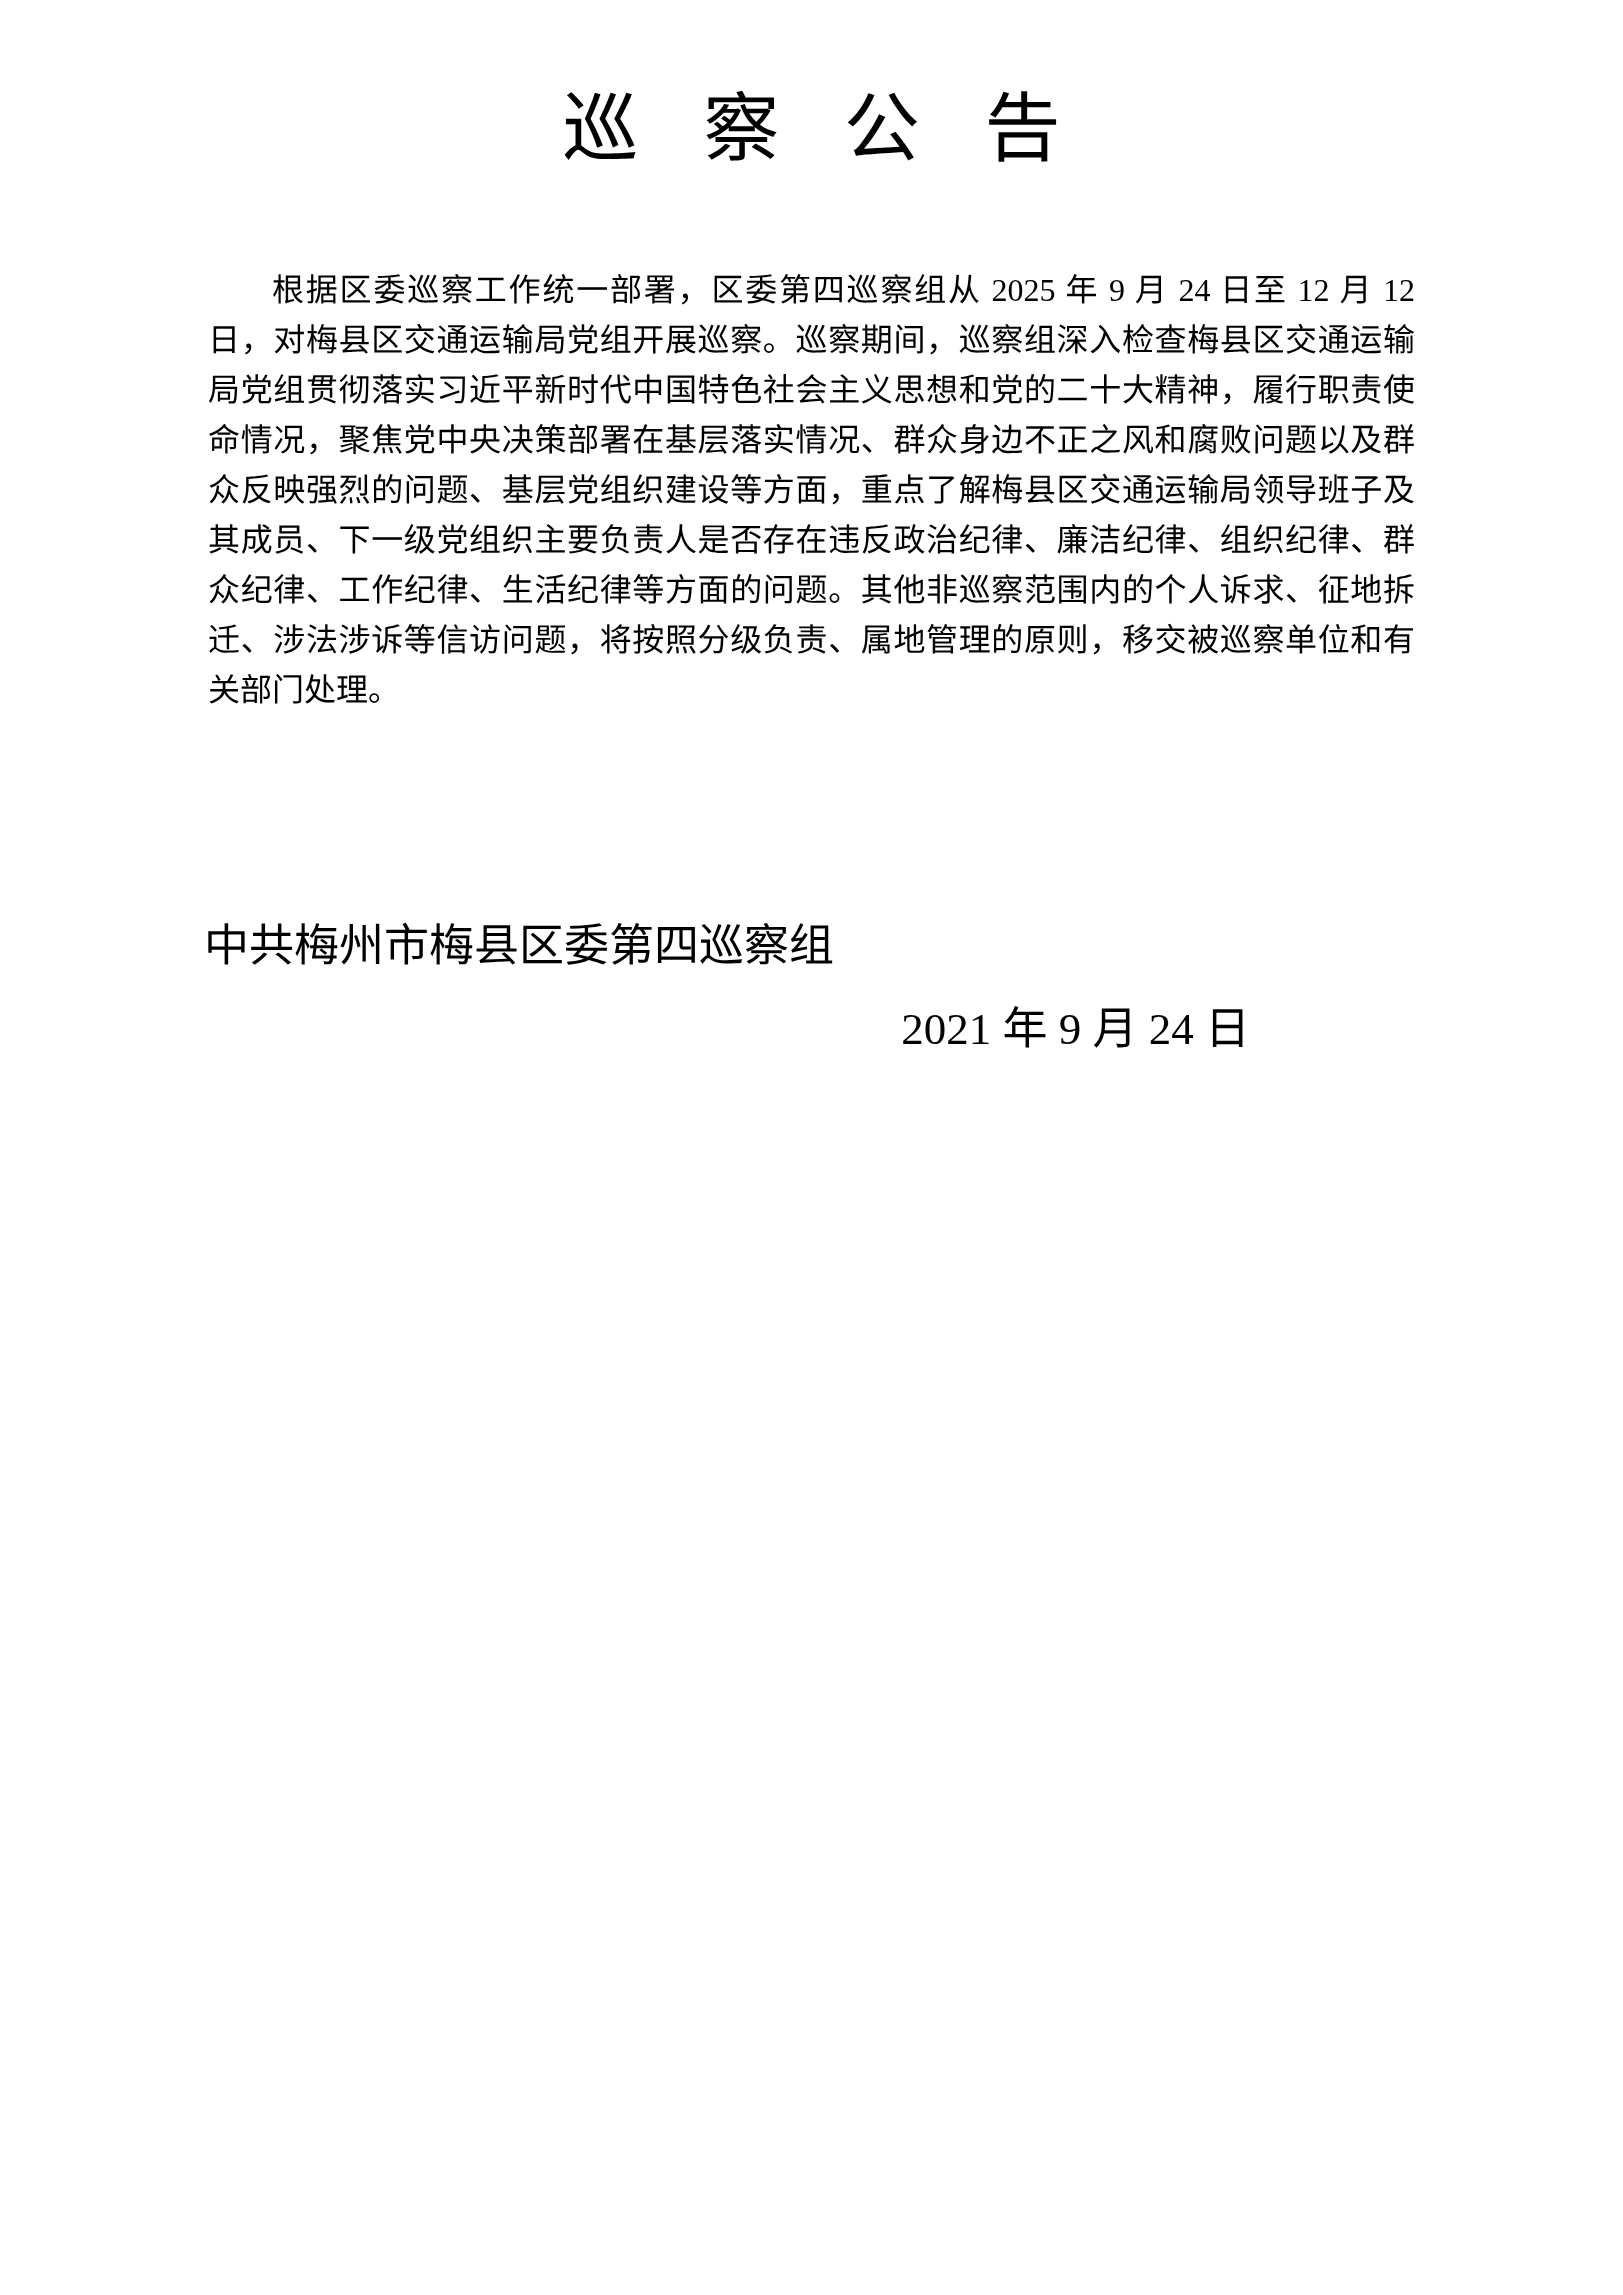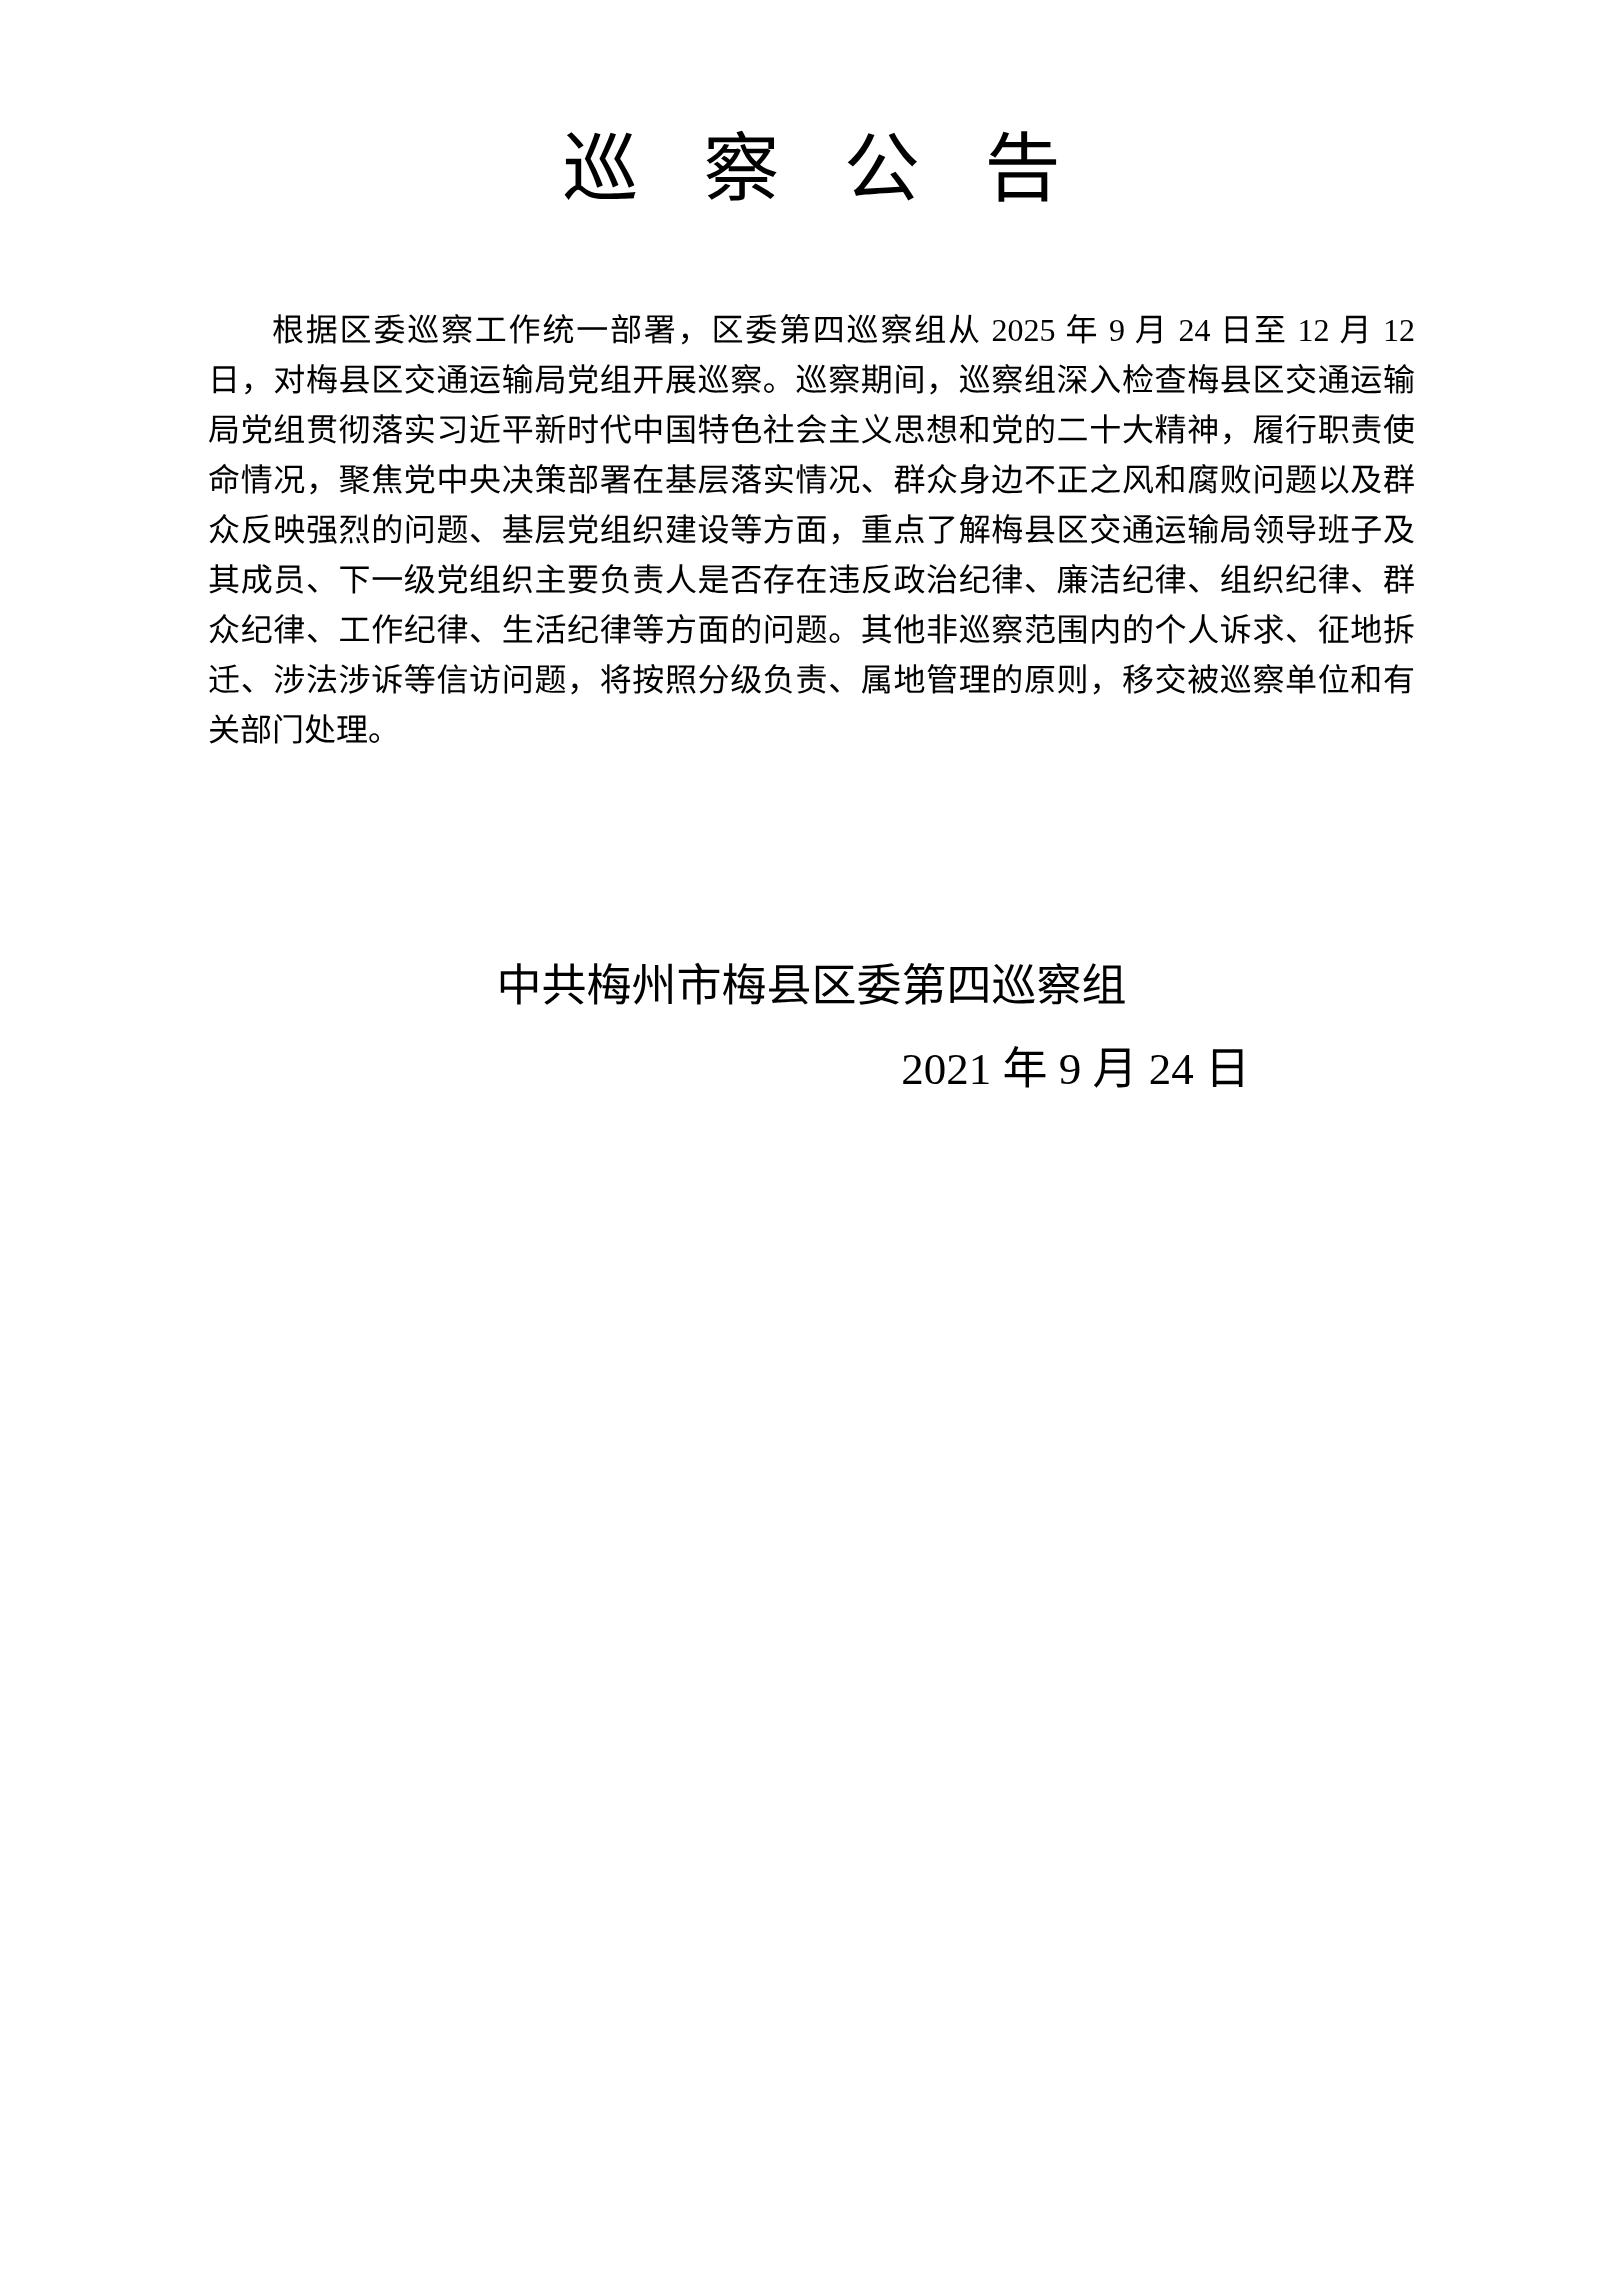--- a/index.html
+++ b/index.html
@@ -9,21 +9,21 @@
   }
   .page {
     position: relative;
     width: 1623px;
     height: 2295px;
     margin: 0 auto;
     background: #ffffff;
     color: #000000;
     font-family: "Liberation Serif", "DejaVu Serif", serif;
     box-sizing: border-box;
-    padding: 120px 204px 0 204px;
+    padding: 80px 204px 0 204px;
     overflow: hidden;
   }
   .title {
     font-size: 76px;
     font-weight: 400;
     line-height: 1.3;
     text-align: center;
     letter-spacing: 0.85em;
     text-indent: 0.85em; 
     margin: 0 0 86px 0;
@@ -35,21 +35,21 @@
     text-align: justify;
     text-justify: inter-ideograph;
     text-indent: 2em;
     margin: 4px;
     word-break: break-word;
   }
   .signature {
     margin-top: 190px;
     font-size: 45px;
     line-height: 83px;
-    text-align: center;
+    text-align: left;
     white-space: nowrap;
   }
   .date {
     font-size: 45px;
     line-height: 83px;
     text-align: right;
     padding-right: 169px; 
     white-space: nowrap;
   }
 </style>

